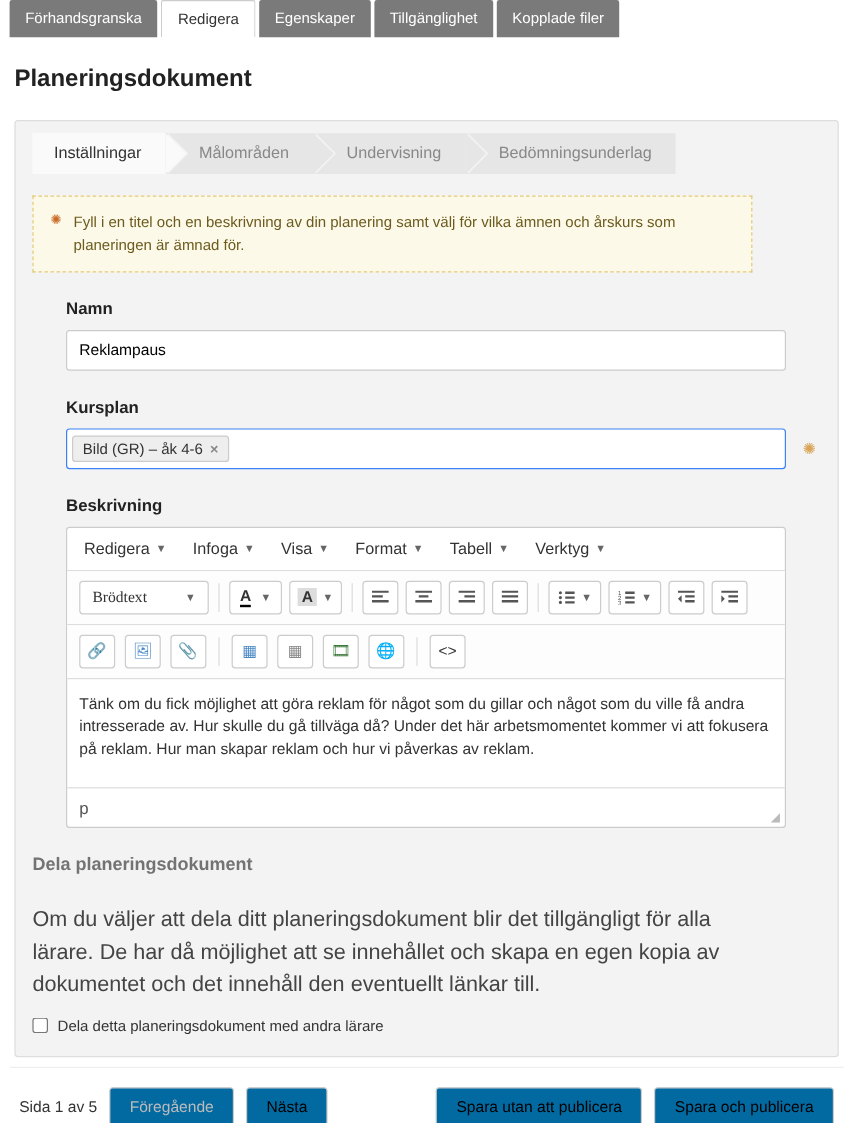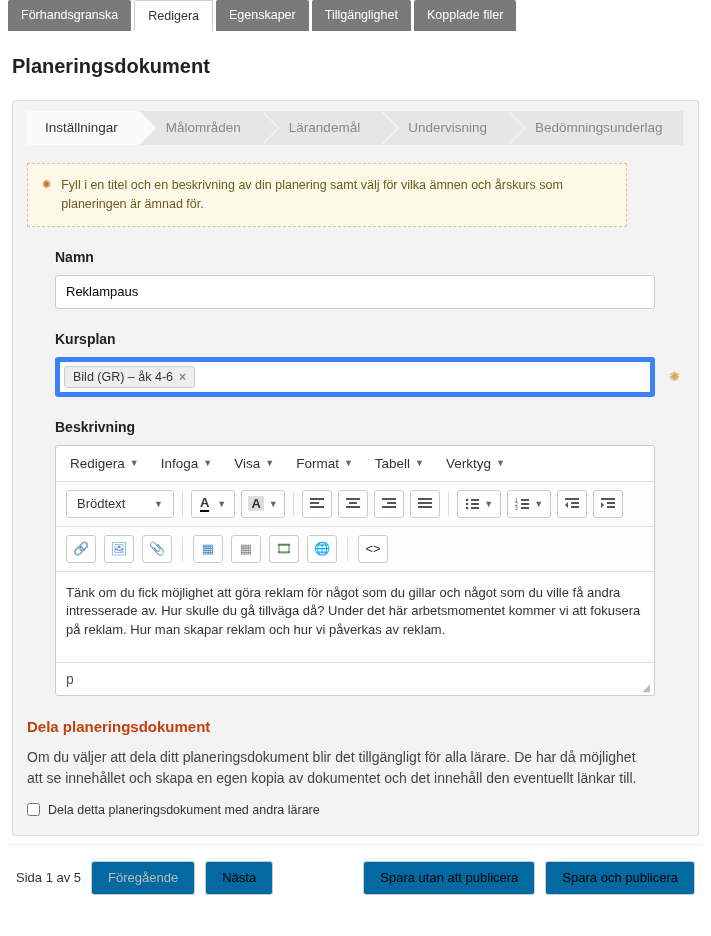--- a/index.html
+++ b/index.html
@@ -21,42 +21,42 @@
   .crumb::before { content: ""; position: absolute; right: -19px; top: 0; border-left: 17px solid #f3f3f3; border-top: 17px solid transparent; border-bottom: 17px solid transparent; z-index: 1; }
   .crumb:last-child::after, .crumb:last-child::before { display: none; }
   .inner { padding: 0 14px 18px 14px; }
   
   .info-box { border: 1px dashed #e2c97a; background: #fdf9e8; color: #6b5b1e; padding: 12px 14px; display: flex; gap: 10px; margin-bottom: 22px; width: 600px; line-height: 1.5; font-size: 12.5px; }
   .info-icon { color: #c86d28; font-size: 11px; line-height: 1.6; }
   .field-label { font-weight: 600; font-size: 14px; margin-bottom: 10px; color: #222; }
   .text-input { width: 600px; height: 34px; border: 1px solid #ccc; border-radius: 3px; padding: 0 10px; font-size: 13px; background: #fff; }
   .field { margin-bottom: 22px; margin-left: 28px; }
   
-  .tag-box { position: relative; width: 600px; min-height: 34px; border: 5px solid #3b82f6; border-radius: 3px; background: #fff; padding: 4px; display: flex; align-items: center; }
+  .tag-box { position: relative; width: 600px; min-height: 34px; border: 1px solid #3b82f6; border-radius: 3px; background: #fff; padding: 4px; display: flex; align-items: center; }
   .tag { display: inline-flex; align-items: center; background: #eee; border: 1px solid #ccc; border-radius: 3px; padding: 3px 8px; font-size: 12.5px; gap: 6px; }
   .tag-remove { color: #888; cursor: pointer; font-weight: bold; font-size: 12px; }
   .spinner { color: #d8a556; font-size: 13px; margin-left: 14px; }
   .kursplan-wrap { display: flex; align-items: center; }
   
   .editor { width: 600px; border: 1px solid #ccc; border-radius: 3px; background: #fff; }
   .editor-menubar { display: flex; gap: 22px; padding: 10px 14px; border-bottom: 1px solid #ddd; }
   .editor-menu { display: inline-flex; align-items: center; gap: 5px; cursor: pointer; font-size: 13.5px; }
   .editor-toolbar { display: flex; flex-wrap: wrap; gap: 6px; padding: 8px 10px; border-bottom: 1px solid #ddd; background: #fdfdfd; align-items: center; }
-  .tb-select { height: 28px; border: 1px solid #ccc; border-radius: 3px; padding: 0 10px; font-size: 13px; background: #fff; display: inline-flex; align-items: center; gap: 8px; cursor: pointer; min-width: 108px; justify-content: space-between; }
+  .tb-select { height: 28px; border: 1px solid #ccc; border-radius: 3px; padding: 0 10px; font-size: 13px; background: #fff; display: inline-flex; align-items: center; gap: 8px; cursor: pointer; min-width: 108px; justify-content: space-between; font-family: Liberation Serif, serif; }
   .tb-btn { width: 30px; height: 28px; border: 1px solid #ccc; border-radius: 3px; background: #fff; display: inline-flex; align-items: center; justify-content: center; cursor: pointer; font-size: 13px; }
   .tb-btn.wide { width: 44px; justify-content: space-around; padding: 0 4px; }
   .tb-sep { width: 1px; height: 24px; background: #ddd; margin: 0 2px; }
   .editor-toolbar2 { display: flex; gap: 8px; padding: 8px 10px; border-bottom: 1px solid #ddd; background: #fdfdfd; align-items: center; }
   .editor-content { padding: 12px 10px; min-height: 90px; font-size: 13px; line-height: 1.45; color: #333; }
   .editor-footer { border-top: 1px solid #ddd; padding: 8px 10px; color: #555; font-size: 14px; position: relative; }
   .resize-h { position: absolute; right: 4px; bottom: 2px; color: #bbb; font-size: 10px; cursor: nwse-resize; }
   .caret { font-size: 9px; color: #666; }
   
-  .share-title { font-weight: 600; font-size: 15px; margin: 22px 0 12px 0; color: #c2410c; }
-  .share-desc { font-size: 14px; color: #444; line-height: 1.5; margin-bottom: 14px; max-width: 620px; }
+  .share-title { font-weight: 600; font-size: 15px; margin: 22px 0 24px 0; color: #737373; }
+  .share-desc { font-size: 18px; color: #444; line-height: 1.5; margin-bottom: 14px; max-width: 620px; }
   .share-check { display: flex; align-items: center; gap: 8px; font-size: 12.5px; }
   
   .footer { display: flex; align-items: center; gap: 10px; justify-content: flex-end; padding: 16px 8px 16px 8px; margin-top: 8px; border-top: 1px solid #eee; }
   .footer-left { margin-right: auto; display: flex; align-items: center; gap: 10px; font-size: 13px; }
   .btn { height: 34px; padding: 0 16px; border: 1px solid #ccc; background: #0369a1; border-radius: 3px; cursor: pointer; font-size: 13px; }
   .btn.disabled { color: #bbb; cursor: default; }
   svg { display: block; }
 </style>
 </head>
 <body>
@@ -70,21 +70,20 @@
     <div class="top-tab">Tillgänglighet</div>
     <div class="top-tab">Kopplade filer</div>
   </div>
 
   <h1 class="page-title">Planeringsdokument</h1>
 
   <div class="panel">
     <div class="crumbs">
       <div class="crumb active">Inställningar</div>
       <div class="crumb">Målområden</div>
-      <div class="crumb">Lärandemål</div>
       <div class="crumb">Undervisning</div>
       <div class="crumb">Bedömningsunderlag</div>
     </div>
 
     <div class="inner">
       <div class="info-box">
         <span class="info-icon">✺</span>
         <span>Fyll i en titel och en beskrivning av din planering samt välj för vilka ämnen och årskurs som planeringen är ämnad för.</span>
       </div>
 

